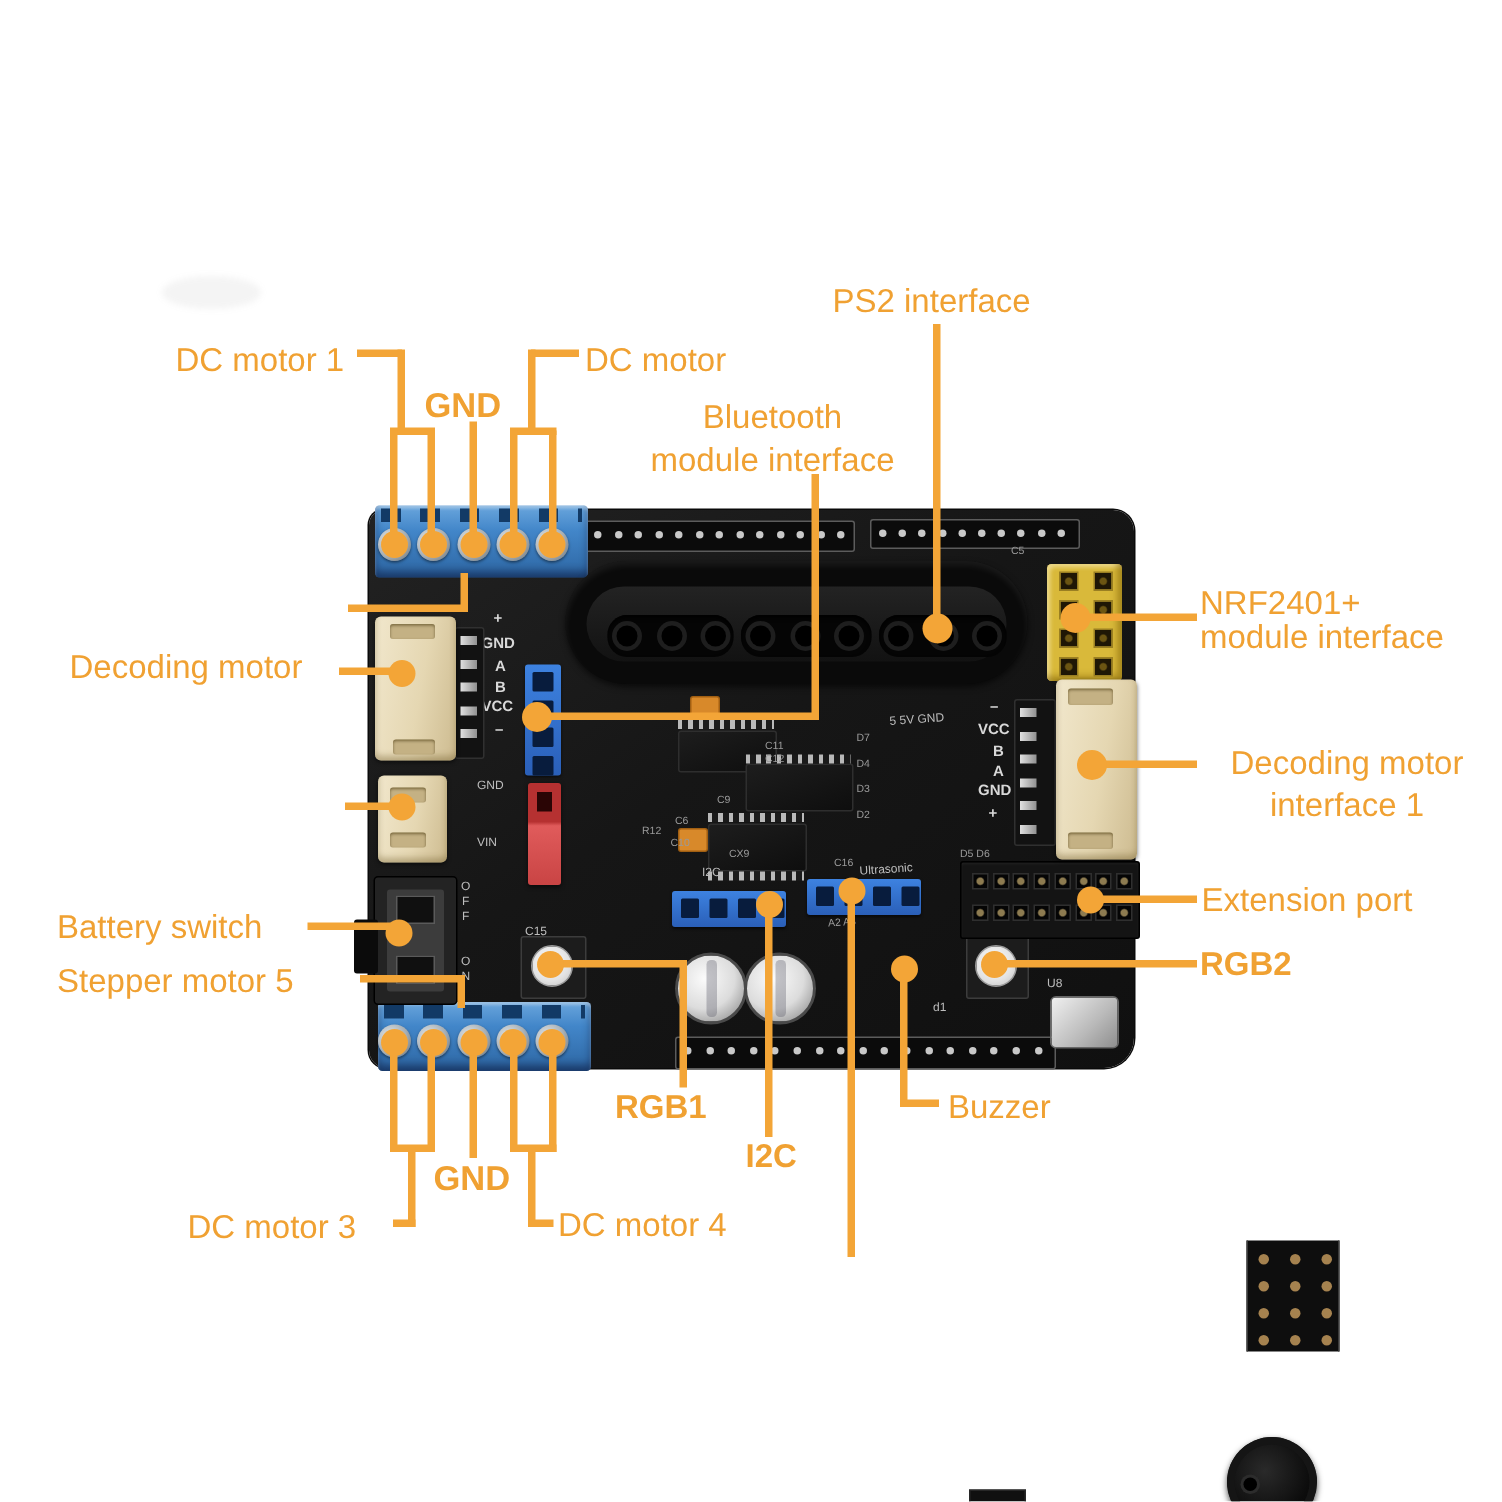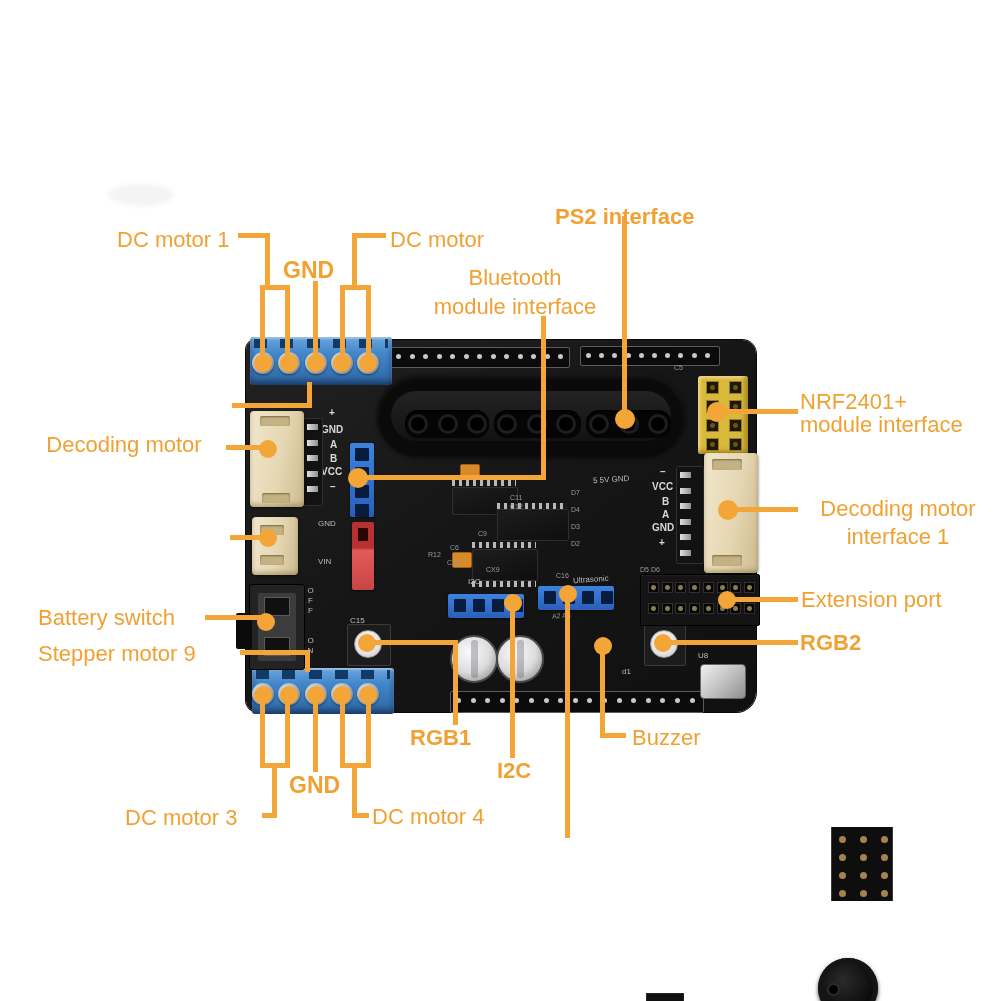--- a/index.html
+++ b/index.html
@@ -435,30 +435,30 @@
   <div class="dot" style="left:594px;top:637px;"></div>
   <div class="dot" style="left:254px;top:686px;"></div>
   <div class="dot" style="left:280px;top:686px;"></div>
   <div class="dot" style="left:307px;top:686px;"></div>
   <div class="dot" style="left:333px;top:686px;"></div>
   <div class="dot" style="left:359px;top:686px;"></div>
 
   <div class="lbl" style="left:117px;top:227px;">DC motor 1</div>
   <div class="lbl b" style="left:283px;top:257px;font-size:23px;">GND</div>
   <div class="lbl" style="left:390px;top:227px;">DC motor</div>
-  <div class="lbl" style="left:555px;top:204px;font-weight:bold;">PS2 interface</div>
+  <div class="lbl" style="left:555px;top:188px;">PS2 interface</div>
   <div class="lbl ctr" style="left:405px;top:263px;width:220px;line-height:29px;">
     <span style="display:block;">Bluetooth</span>
     <span style="display:block;">module interface</span>
   </div>
   <div class="lbl ctr" style="left:24px;top:430px;width:200px;line-height:30px;">
     <span style="display:block;">Decoding motor</span>
   </div>
   <div class="lbl" style="left:38px;top:605px;">Battery switch</div>
-  <div class="lbl" style="left:38px;top:641px;">Stepper motor 9</div>
+  <div class="lbl" style="left:38px;top:641px;">Stepper motor 5</div>
   <div class="lbl" style="left:800px;top:390px;line-height:23px;">
     <span class="b" style="display:block;">NRF2401+</span>
     <span style="display:block;">module interface</span>
   </div>
   <div class="lbl ctr" style="left:798px;top:495px;width:200px;line-height:28px;">
     <span style="display:block;">Decoding motor</span>
     <span style="display:block;">interface 1</span>
   </div>
   <div class="lbl" style="left:801px;top:587px;">Extension port</div>
   <div class="lbl b" style="left:800px;top:630px;">RGB2</div>

